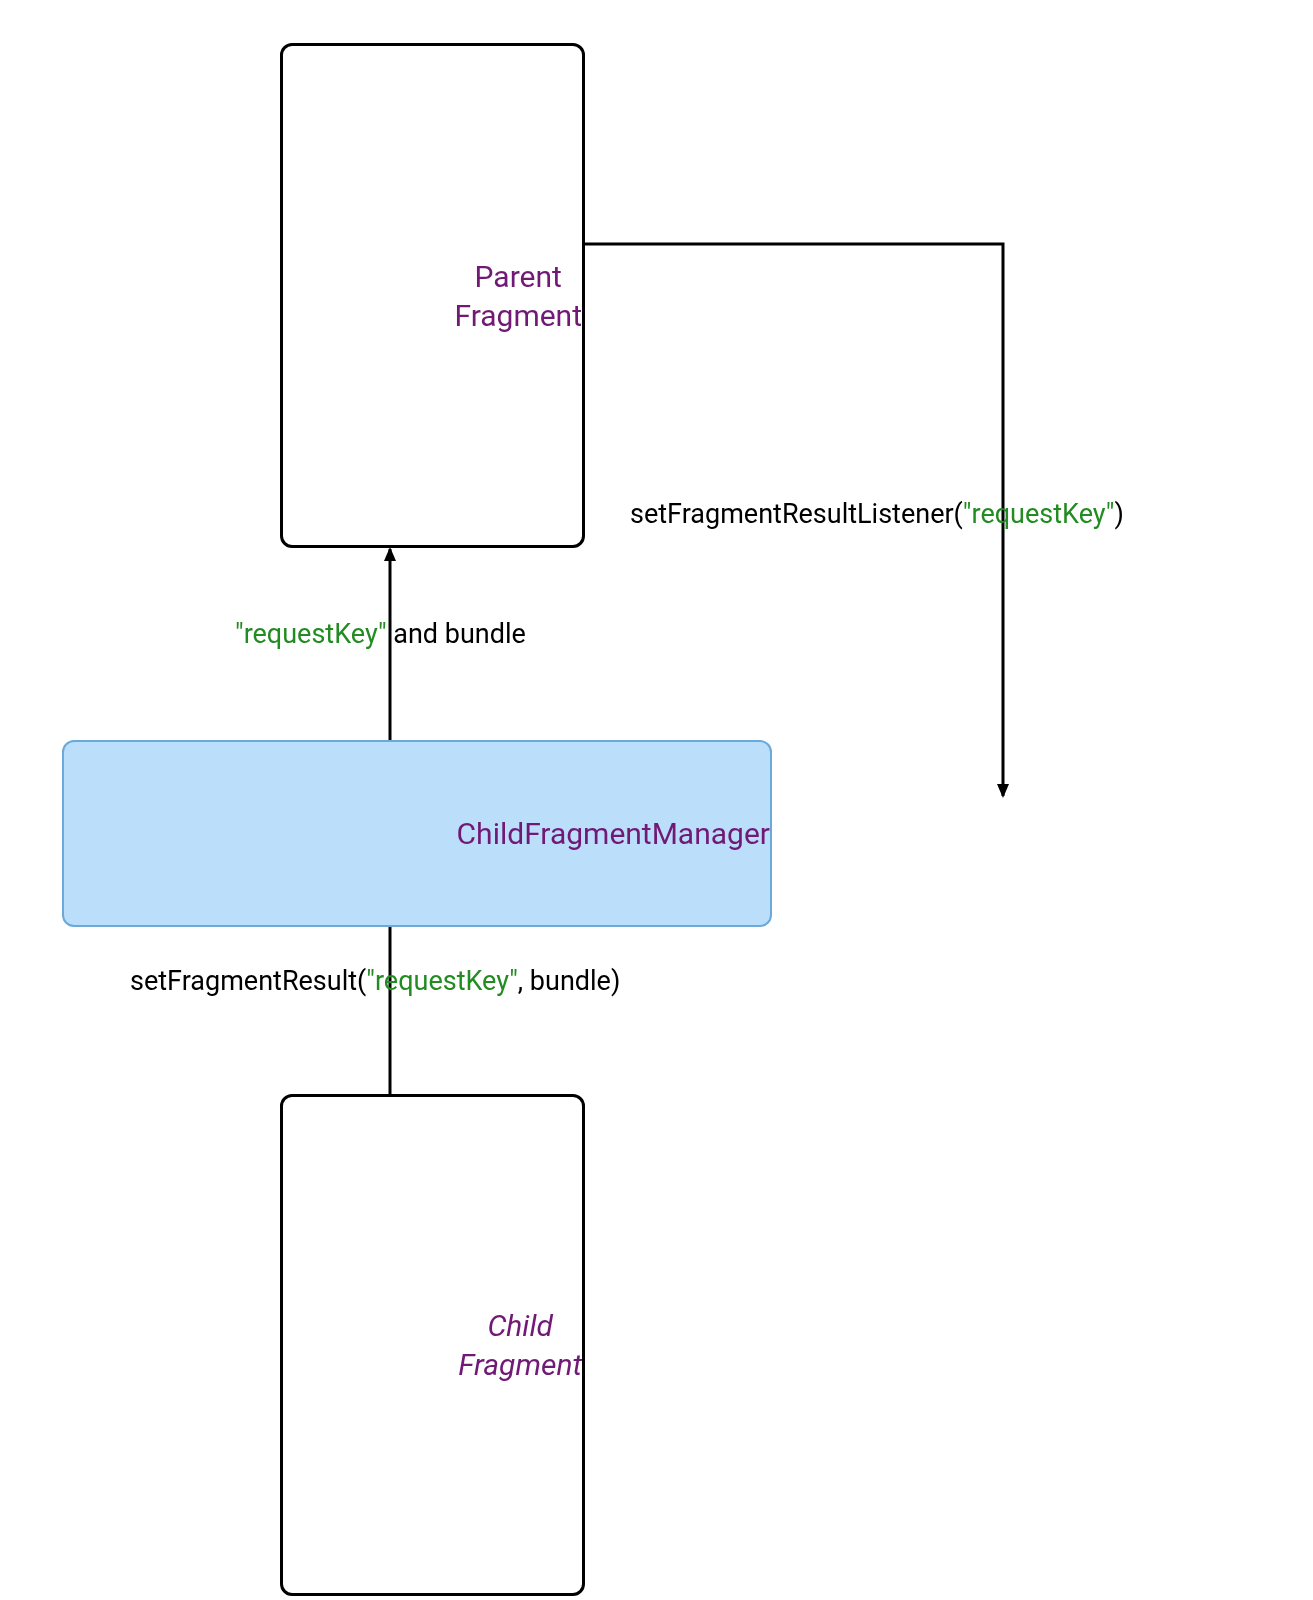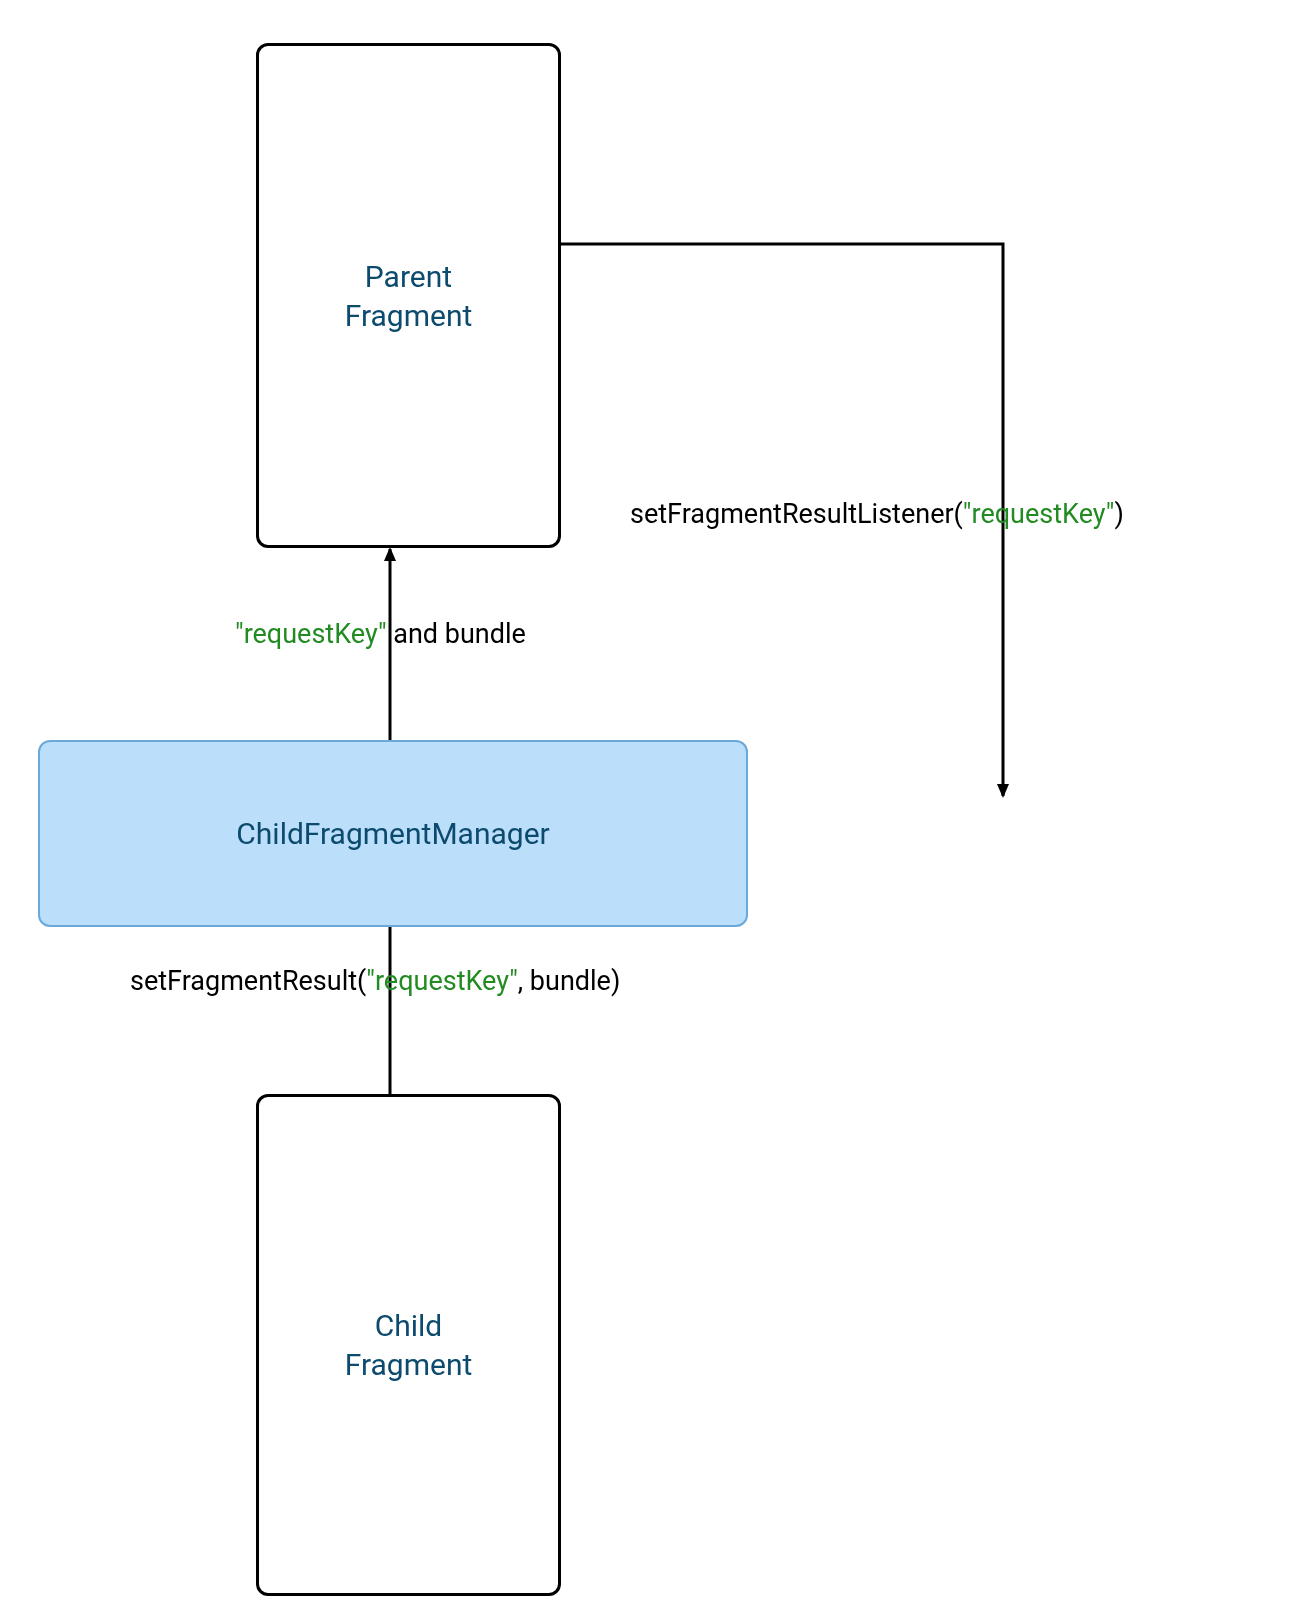--- a/index.html
+++ b/index.html
@@ -14,26 +14,27 @@
     height: 1600px;
     background: #ffffff;
   }
   .box {
     position: absolute;
     border: 3px solid #000000;
     border-radius: 12px;
     background: #ffffff;
     display: flex;
     align-items: center;
-    justify-content: center;
+    justify-content: flex-end;
     text-align: center;
     font-size: 30px;
-    color: #0c4a6e;
+    color: #701a75;
     box-sizing: border-box;
     line-height: 1.3;
+    margin-left: 24px;
   }
   .manager {
     background: #bbdefb;
     border: 2px solid #6aa9d8;
     font-size: 30px;
   }
   .label {
     position: absolute;
     font-size: 27px;
     color: #000000;
@@ -74,21 +75,21 @@
     <div>
       <span>Parent</span><br>
       <span>Fragment</span>
     </div>
   </div>
 
   <div class="box manager" style="left:38px; top:740px; width:710px; height:187px;">
     <span>ChildFragmentManager</span>
   </div>
 
-  <div class="box" style="left:256px; top:1094px; width:305px; height:502px;">
+  <div class="box" style="left:256px; top:1094px; width:305px; height:502px;font-style:italic;">
     <div>
       <span>Child</span><br>
       <span>Fragment</span>
     </div>
   </div>
 
   <div class="label" style="left:630px; top:498px;">
     <span>setFragmentResultListener(</span><span class="green">"requestKey"</span><span>)</span>
   </div>
 

